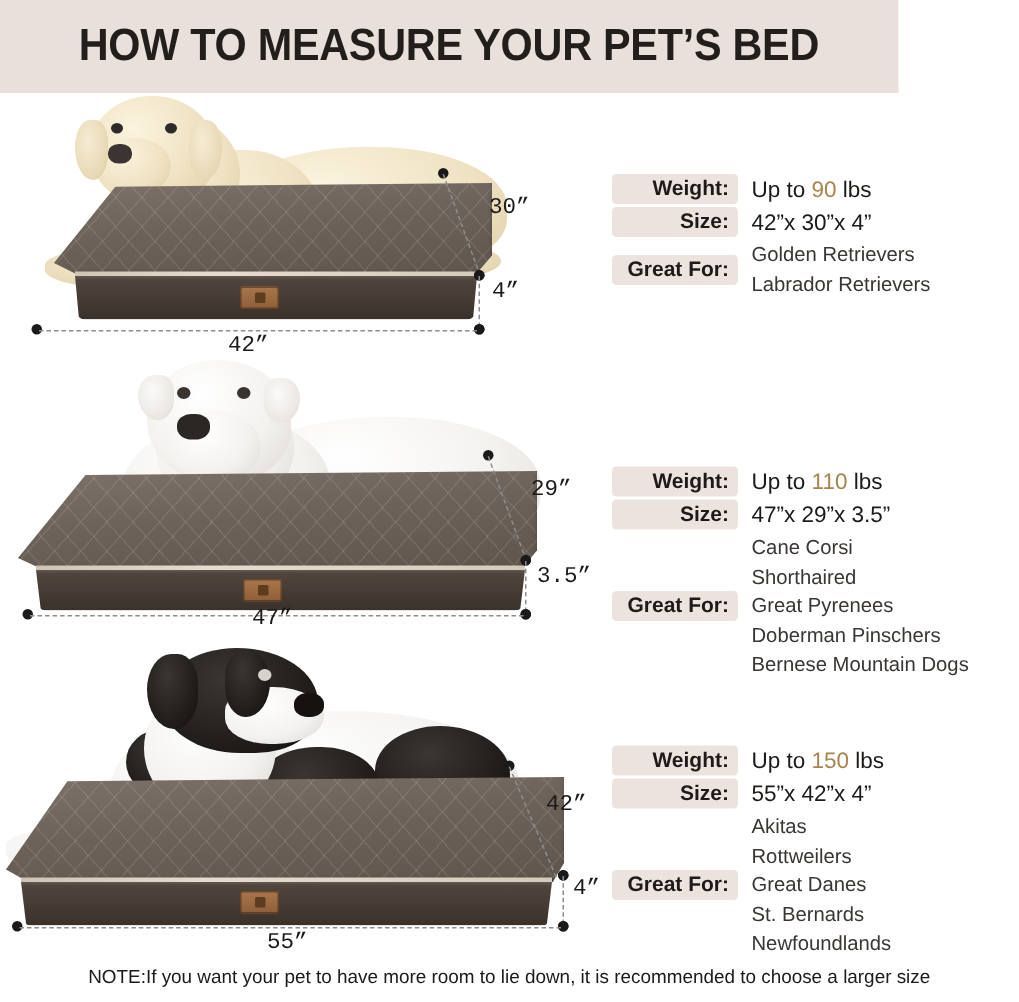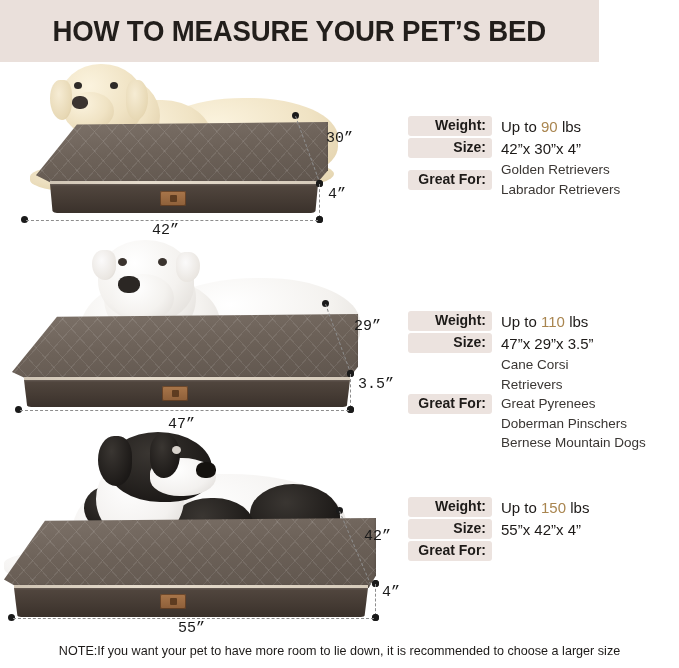--- a/index.html
+++ b/index.html
@@ -264,21 +264,21 @@
   <div class="dim-label" style="left:354px; top:78px;">29”</div>
 
   <div class="dim-dot" style="left:347px; top:130px;"></div>
   <div class="dim-dot" style="left:347px; top:166px;"></div>
   <div class="dim-line-v" style="left:350px; top:134px; height:34px;"></div>
   <div class="dim-label" style="left:358px; top:136px;">3.5”</div>
 
   <div class="dim-dot" style="left:15px; top:166px;"></div>
   <div class="dim-dot" style="left:347px; top:166px;"></div>
   <div class="dim-line-h" style="left:20px; top:170px; width:329px;"></div>
-  <div class="dim-label" style="left:168px; top:176px;">47”</div>
+  <div class="dim-label" style="left:168px; top:164px;">47”</div>
 </div>
 
 <div class="product-row" id="row-3">
 
   <div class="dog" style="left:0; top:0; width:380px; height:170px;">
 
     <div class="dog-part dane-wht" style="left:96px; top:42px; width:250px; height:104px; border-radius:48% 46% 44% 52%;"></div>
     <div class="dog-part dane-wht" style="left:72px; top:48px; width:130px; height:108px; border-radius:52% 44% 46% 54%;"></div>
 
     <div class="dog-part dane-blk" style="left:250px; top:52px; width:90px; height:62px; border-radius:48% 52% 44% 50%;"></div>
@@ -357,21 +357,21 @@
     </div>
   </div>
   <div class="spec-line">
     <div class="spec-chip">Size:</div>
     <div class="spec-value">47”x 29”x 3.5”</div>
   </div>
   <div class="spec-line">
     <div class="spec-chip">Great For:</div>
     <div class="breed-list">
       <div class="breed-item">Cane Corsi</div>
-      <div class="breed-item">Retrievers</div>
+      <div class="breed-item">Shorthaired</div>
       <div class="breed-item">Great Pyrenees</div>
       <div class="breed-item">Doberman Pinschers</div>
       <div class="breed-item">Bernese Mountain Dogs</div>
     </div>
   </div>
 </div>
 
 <div class="spec-panel" id="spec-3">
   <div class="spec-line">
     <div class="spec-chip">Weight:</div>
@@ -380,16 +380,23 @@
       <span class="accent">150</span>
       <span>lbs</span>
     </div>
   </div>
   <div class="spec-line">
     <div class="spec-chip">Size:</div>
     <div class="spec-value">55”x 42”x 4”</div>
   </div>
   <div class="spec-line">
     <div class="spec-chip">Great For:</div>
+    <div class="breed-list">
+      <div class="breed-item">Akitas</div>
+      <div class="breed-item">Rottweilers</div>
+      <div class="breed-item">Great Danes</div>
+      <div class="breed-item">St. Bernards</div>
+      <div class="breed-item">Newfoundlands</div>
+    </div>
   </div>
 </div>
 
 <div id="footer-note">NOTE:If you want your pet to have more room to lie down, it is recommended to choose a larger size</div>
 
 </body></html>

